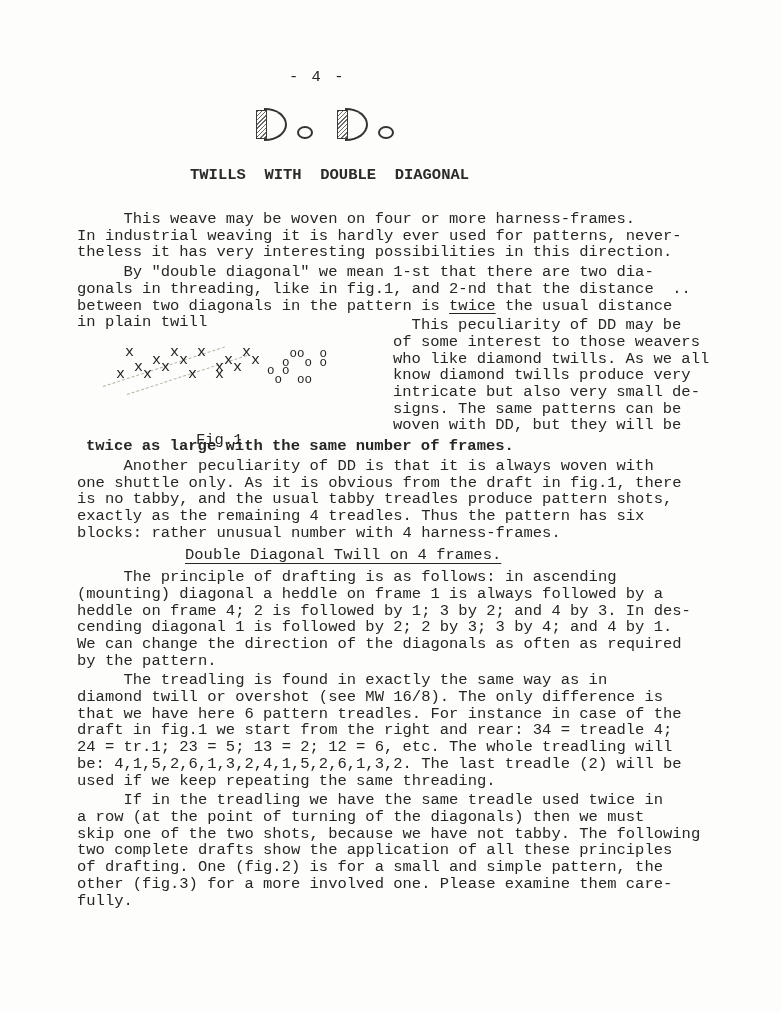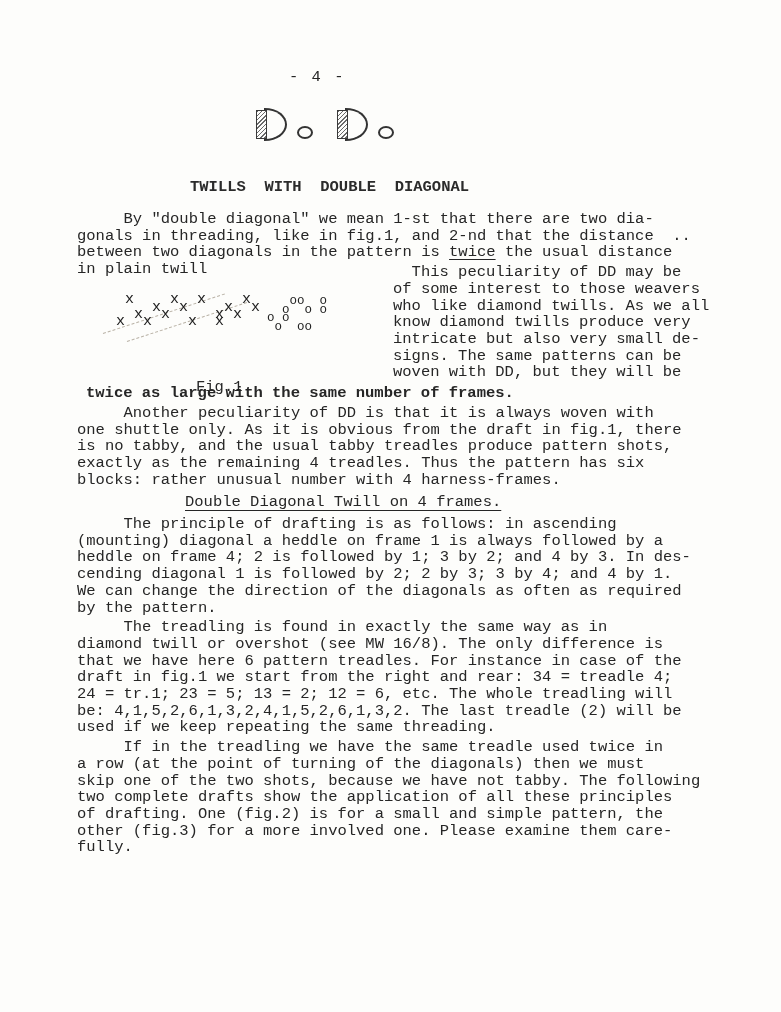--- a/index.html
+++ b/index.html
@@ -30,21 +30,21 @@
   }
   .orn-o{
     display:inline-block;width:12px;height:9px;
     border:2px solid #333;border-radius:50%;
     margin:18px 14px 0 9px;
   }
   .orn-gap{width:10px;}
   
   .doc-title{
     position:absolute;top:166px;left:190px;
-    font-size:15.5px;white-space:pre;font-weight:bold;color:#2b2b2b;margin-top:12px;
+    font-size:15.5px;white-space:pre;font-weight:bold;color:#2b2b2b;
   }
   
   .body{
     position:absolute;top:208px;left:77px;width:660px;
     font-size:15.5px;line-height:16.7px;
   }
   .para{white-space:pre-wrap;margin:0 0 0 0;padding-top:3px;}
   .u{text-decoration:underline;text-underline-offset:3px;}
   
   .wrapblock{position:relative;height:124px;margin-top:-16.7px;}
@@ -94,20 +94,23 @@
       <span class="stem"></span>
       <span class="bowl"></span>
     </span>
     <span class="orn-o"></span>
   </div>
 
   <div class="doc-title">TWILLS  WITH  DOUBLE  DIAGONAL</div>
 
   <div class="body">
 
+    <div class="para">     This weave may be woven on four or more harness-frames.
+In industrial weaving it is hardly ever used for patterns, never-
+theless it has very interesting possibilities in this direction.</div>
 
     <div class="para"><span>     By "double diagonal" we mean 1-st that there are two dia-
 gonals in threading, like in fig.1, and 2-nd that the distance  ..
 between two diagonals in the pattern is </span><span class="u">twice</span><span> the usual distance
 in plain twill</span></div>
 
     <div class="wrapblock">
       <div class="fig1">
         <div class="pencil a"></div>
         <div class="pencil b"></div>

